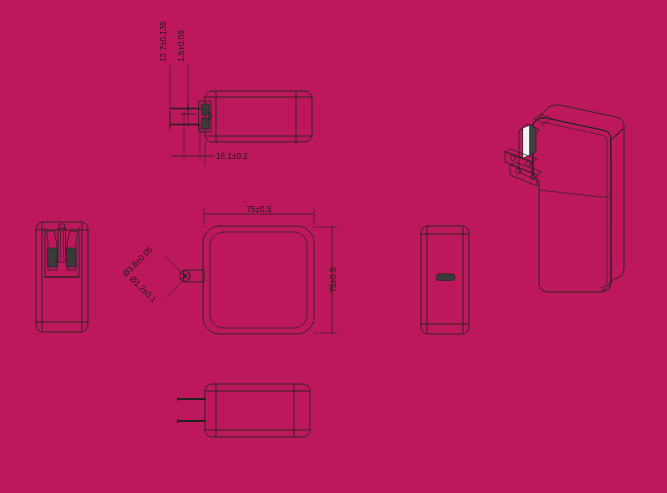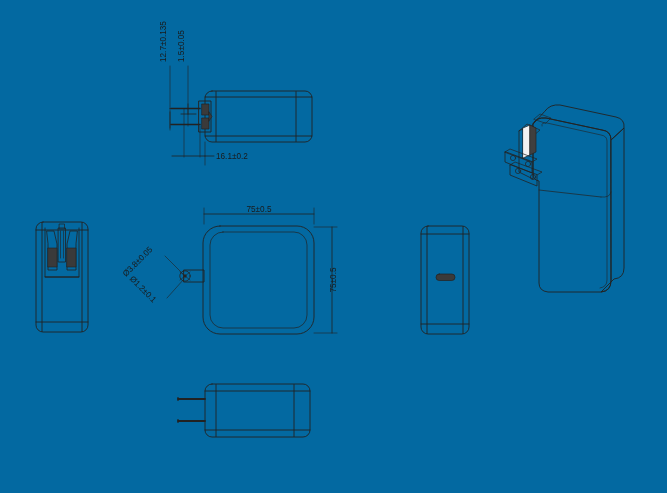--- a/index.html
+++ b/index.html
@@ -4,21 +4,21 @@
 <style>
   html, body {
     margin: 0;
     padding: 0;
     background: #ffffff;
   }
   #sheet {
     position: relative;
     width: 667px;
     height: 493px;
-    background: #0369a1;
+    background: #be185d;
     overflow: hidden;
     font-family: "Liberation Sans", sans-serif;
   }
   #sheet svg {
     position: absolute;
     left: 0;
     top: 0;
   }
   .dim-text {
     font-family: "Liberation Sans", sans-serif;

